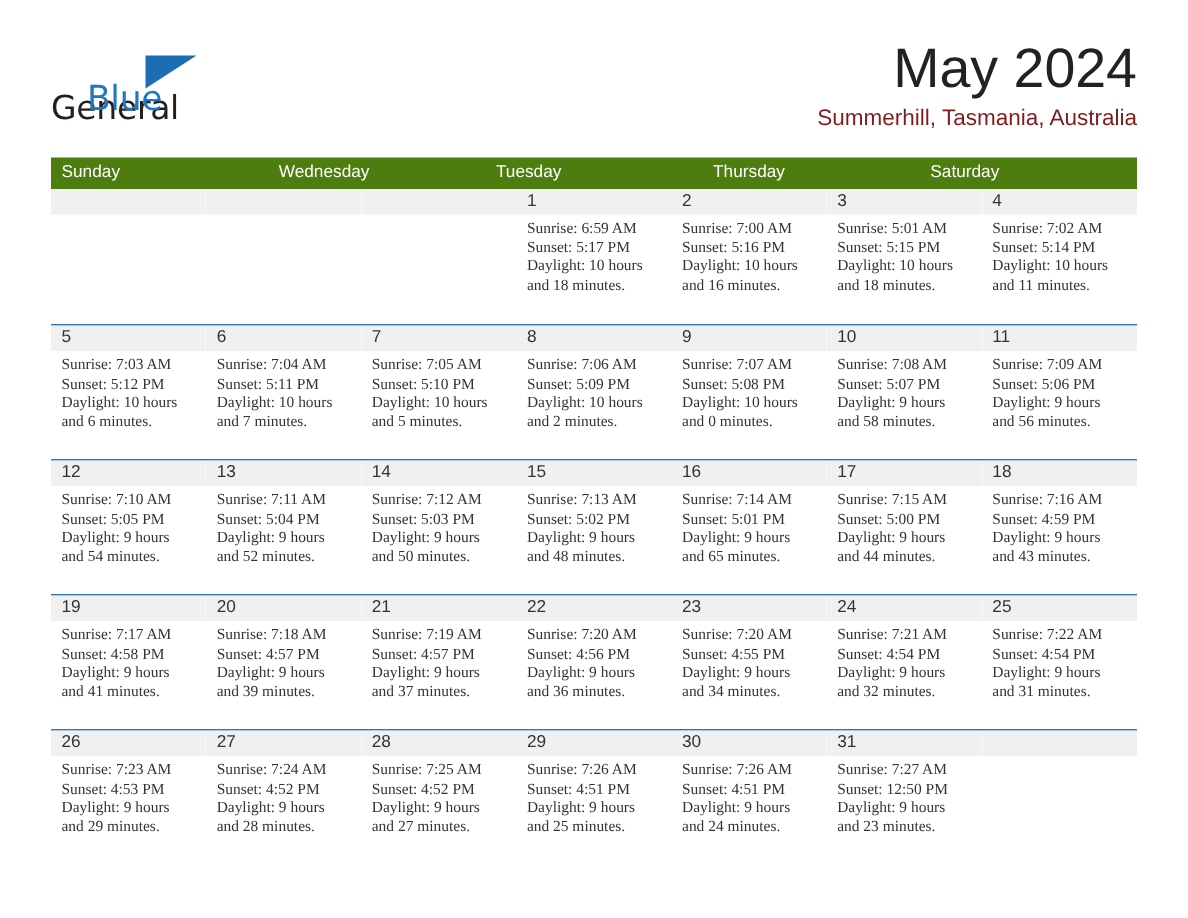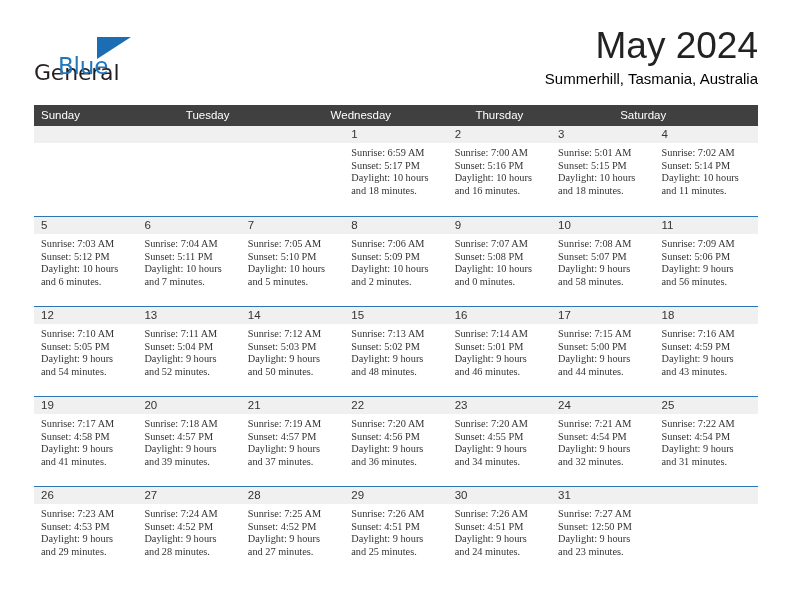--- a/index.html
+++ b/index.html
@@ -76,36 +76,36 @@
   }
   .cal-title {
     font-size: 37px;
     color: #222222;
     line-height: 36px;
     font-weight: 400;
     white-space: nowrap;
   }
   .cal-sub {
     font-size: 15px;
-    color: #000000;
+    color: #7f1d1d;
     line-height: 22px;
     margin-top: 4px;
     white-space: nowrap;
   }
 
   
   .calendar {
     position: absolute;
     left: 34px;
     top: 105px;
     width: 724px;
   }
   .weekhead {
     display: flex;
-    background: #404040;
+    background: #4d7c0f;
     height: 21px;
   }
   .weekhead .wh {
     flex: 1 1 0;
     color: #ffffff;
     font-size: 11.5px;
     line-height: 21px;
     padding-left: 7px;
     box-sizing: border-box;
     white-space: nowrap;
@@ -168,22 +168,22 @@
       <div class="cal-title">May 2024</div>
       <div class="cal-sub">Summerhill, Tasmania, Australia</div>
     </div>
 
   </div>
 
   <div class="calendar">
 
     <div class="weekhead">
       <div class="wh">Sunday</div>
+      <div class="wh">Wednesday</div>
       <div class="wh">Tuesday</div>
-      <div class="wh">Wednesday</div>
       <div class="wh">Thursday</div>
       <div class="wh">Saturday</div>
     </div>
 
     <div class="week first">
       <div class="cell empty">
         <div class="daynum"></div>
       </div>
       <div class="cell empty">
         <div class="daynum"></div>
@@ -331,21 +331,21 @@
           <div>Daylight: 9 hours</div>
           <div>and 48 minutes.</div>
         </div>
       </div>
       <div class="cell">
         <div class="daynum">16</div>
         <div class="info">
           <div>Sunrise: 7:14 AM</div>
           <div>Sunset: 5:01 PM</div>
           <div>Daylight: 9 hours</div>
-          <div>and 46 minutes.</div>
+          <div>and 65 minutes.</div>
         </div>
       </div>
       <div class="cell">
         <div class="daynum">17</div>
         <div class="info">
           <div>Sunrise: 7:15 AM</div>
           <div>Sunset: 5:00 PM</div>
           <div>Daylight: 9 hours</div>
           <div>and 44 minutes.</div>
         </div>

